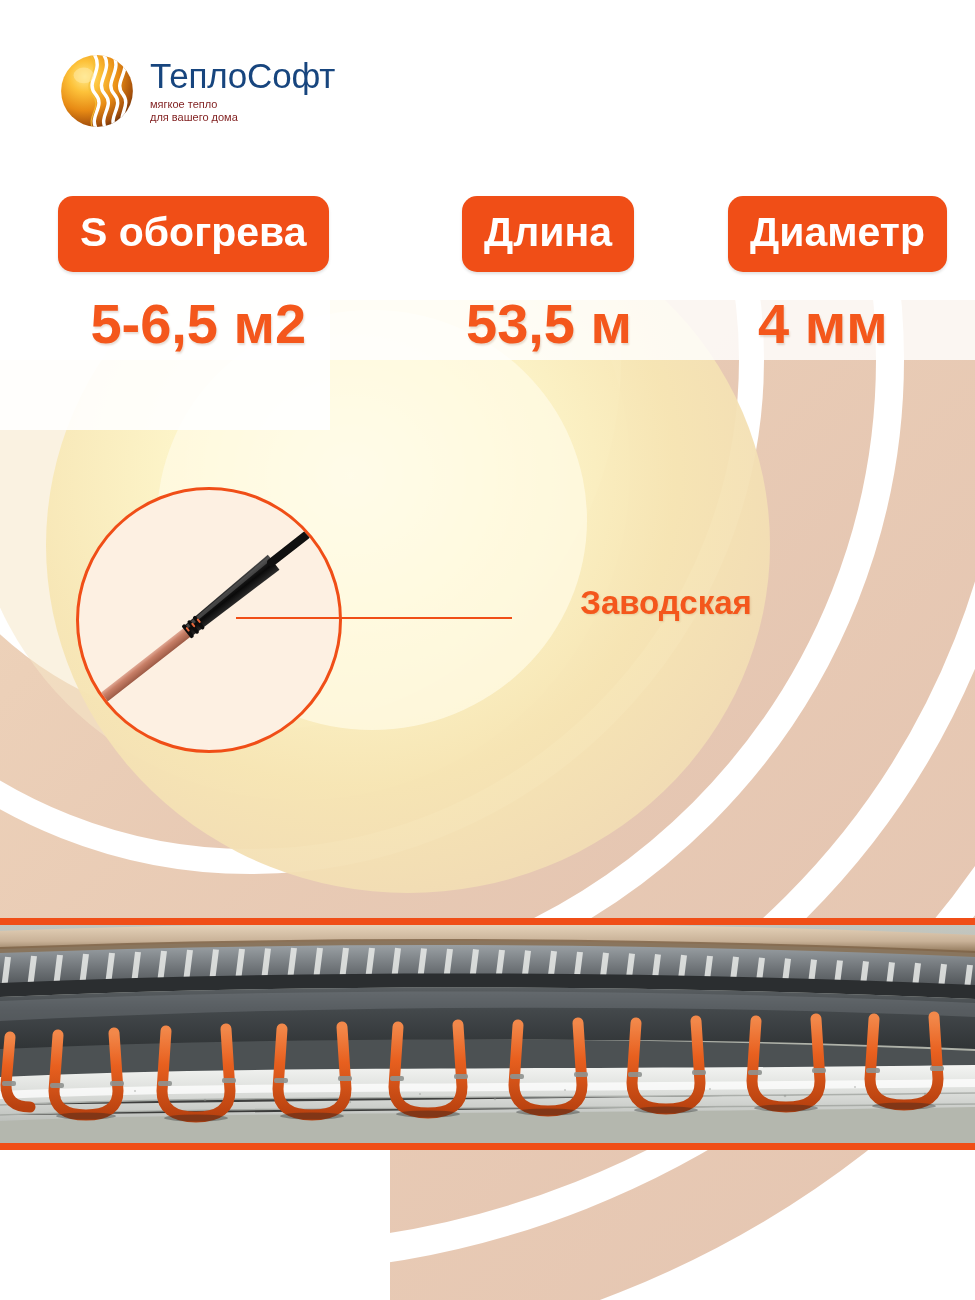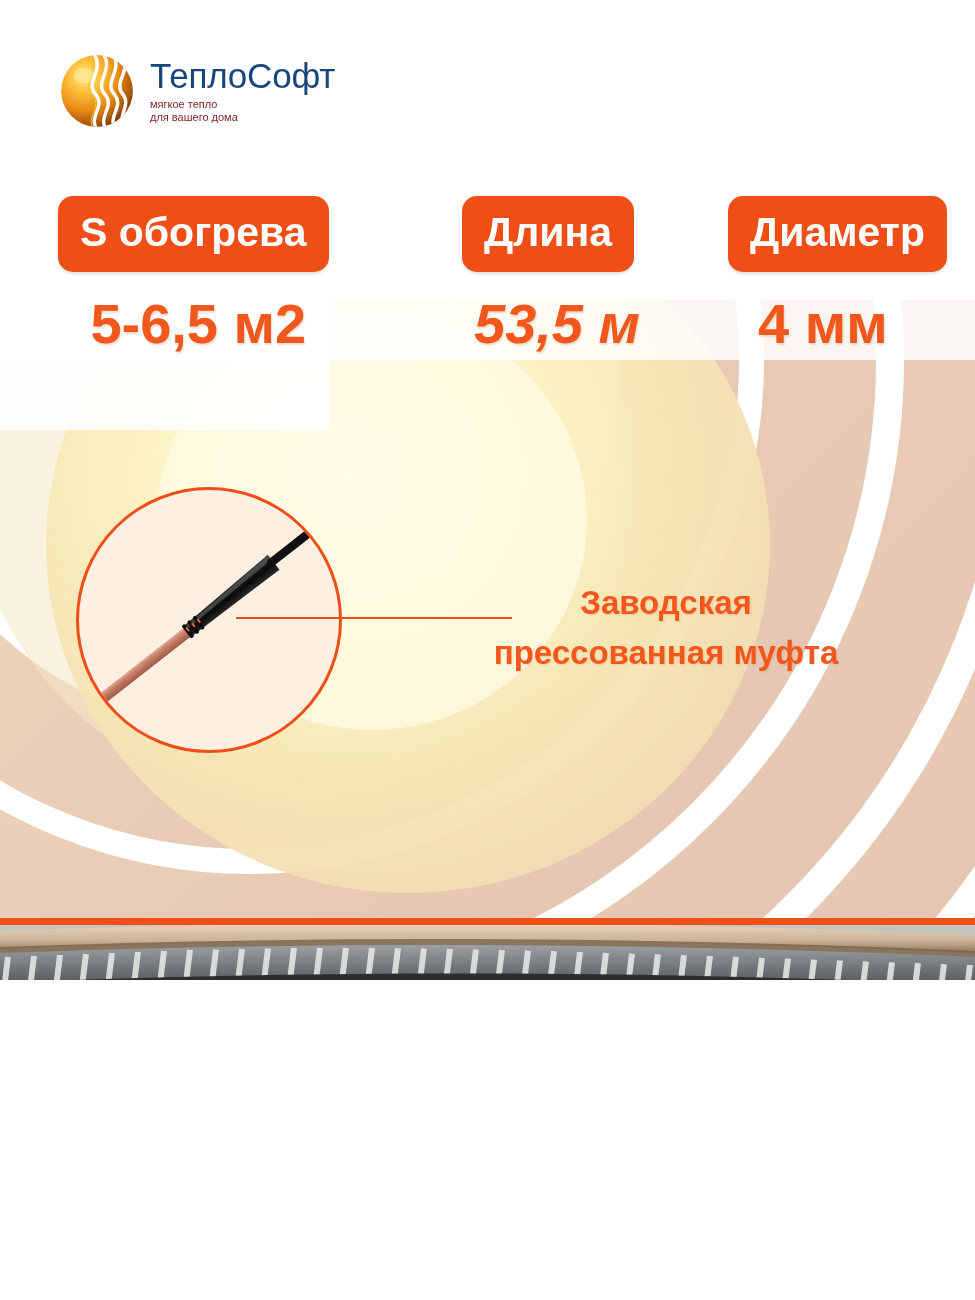--- a/index.html
+++ b/index.html
@@ -7,21 +7,21 @@
     padding: 0;
     background: #ffffff;
   }
   body {
     font-family: "Liberation Sans", "DejaVu Sans", sans-serif;
   }
 
   #poster {
     position: relative;
     width: 975px;
-    height: 980px;
+    height: 1300px;
     overflow: hidden;
     background: #ffffff;
   }
 
   
   .bg-layer {
     position: absolute;
     inset: 0;
     overflow: hidden;
     pointer-events: none;
@@ -83,21 +83,21 @@
     line-height: 1;
     white-space: nowrap;
     text-shadow: 1px 2px 2px rgba(120,60,20,0.18);
   }
 
   #spec-area  { left: 58px;  top: 196px; align-items: center; }
   #spec-len   { left: 462px; top: 196px; align-items: flex-start; }
   #spec-diam  { left: 728px; top: 196px; align-items: flex-start; }
 
   #spec-area .spec-value  { margin-left: 10px; }
-  #spec-len  .spec-value  { margin-left: 12px; font-style: italic;  }
+  #spec-len  .spec-value  { margin-left: 4px;  }
   #spec-diam .spec-value  { margin-left: 30px; }
 
   
   .magnifier {
     position: absolute;
     left: 76px;
     top: 487px;
     width: 260px;
     height: 260px;
     border-radius: 50%;
@@ -311,21 +311,20 @@
         <rect x="111" y="123" width="2" height="5" rx="1" fill="#e8663a"></rect>
         <rect x="118" y="123" width="2" height="5" rx="1" fill="#e8663a"></rect>
       </g>
     </svg>
   </div>
 
   <div class="leader-line"></div>
 
   <div class="callout">
     <span class="callout-line">Заводская</span>
-    <span class="callout-line">прессованная муфта</span>
   </div>
 
 
   <div class="photo-strip">
     <div class="photo-rule top"></div>
     <div class="photo-canvas">
       <svg width="975" height="218" viewBox="0 0 975 218" xmlns="http://www.w3.org/2000/svg">
         <defs>
           <linearGradient id="woodG" x1="0" y1="0" x2="0" y2="1">
             <stop offset="0%" stop-color="#e8d6bd"></stop>

